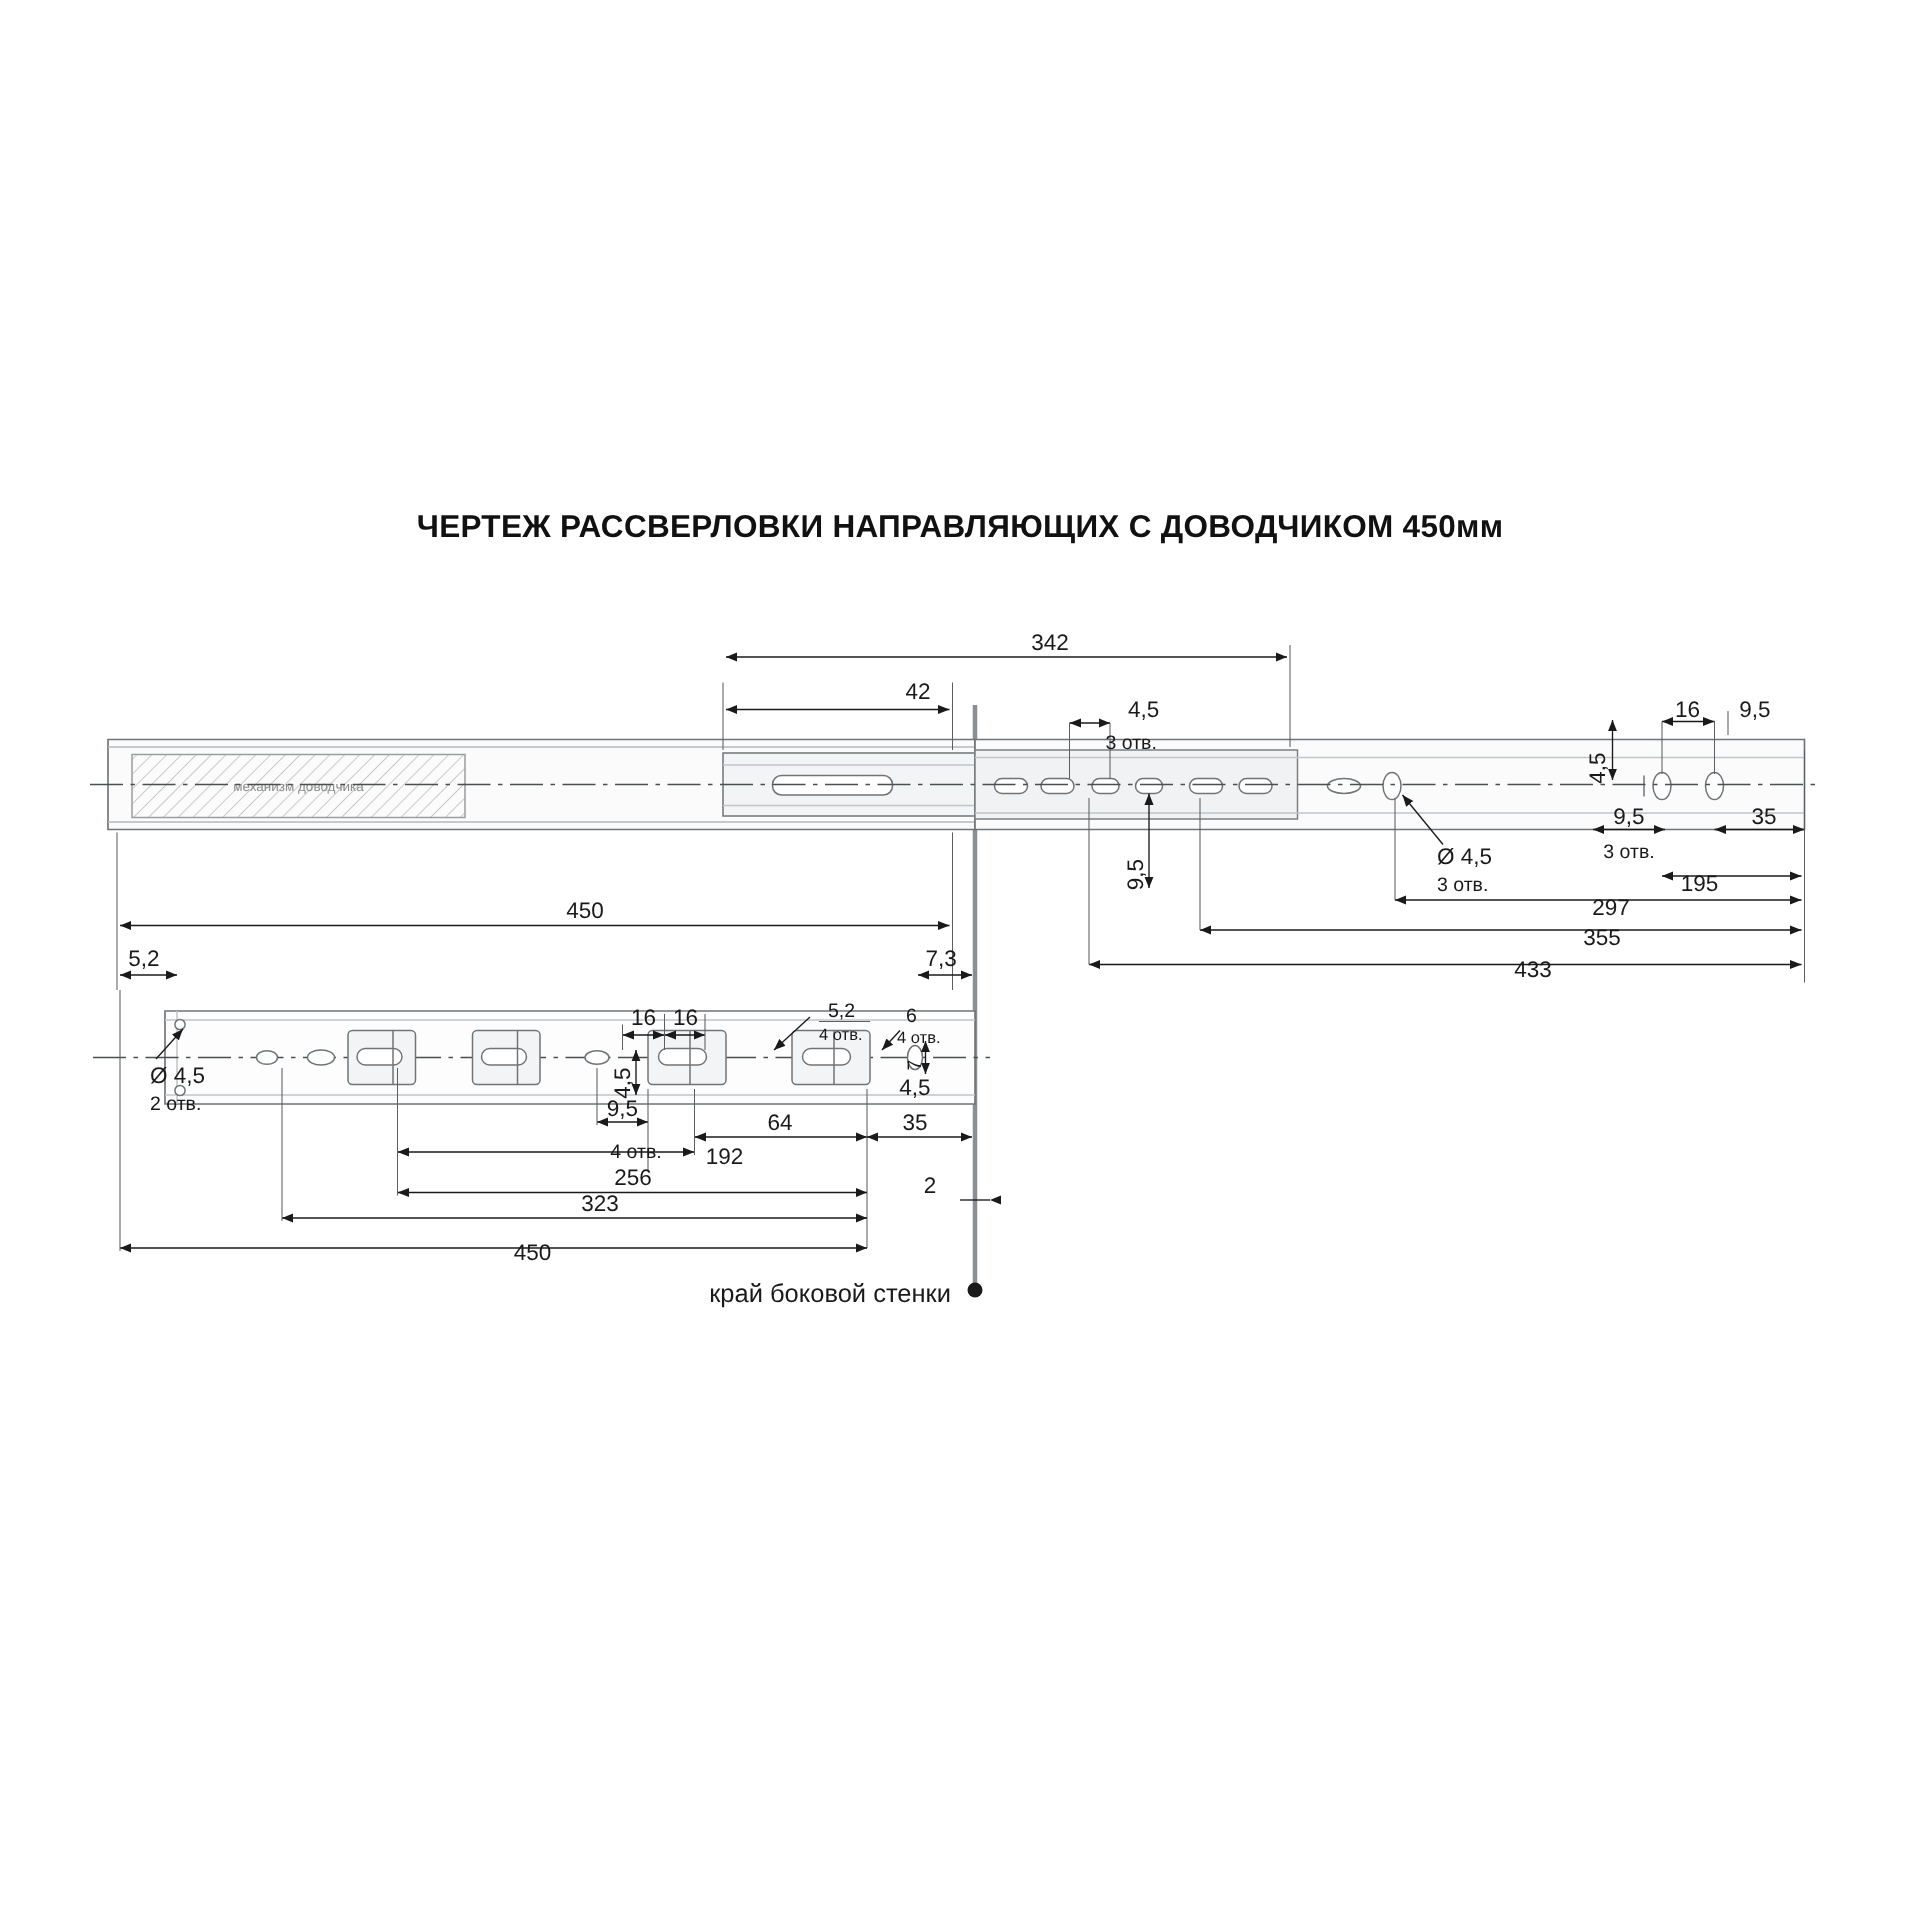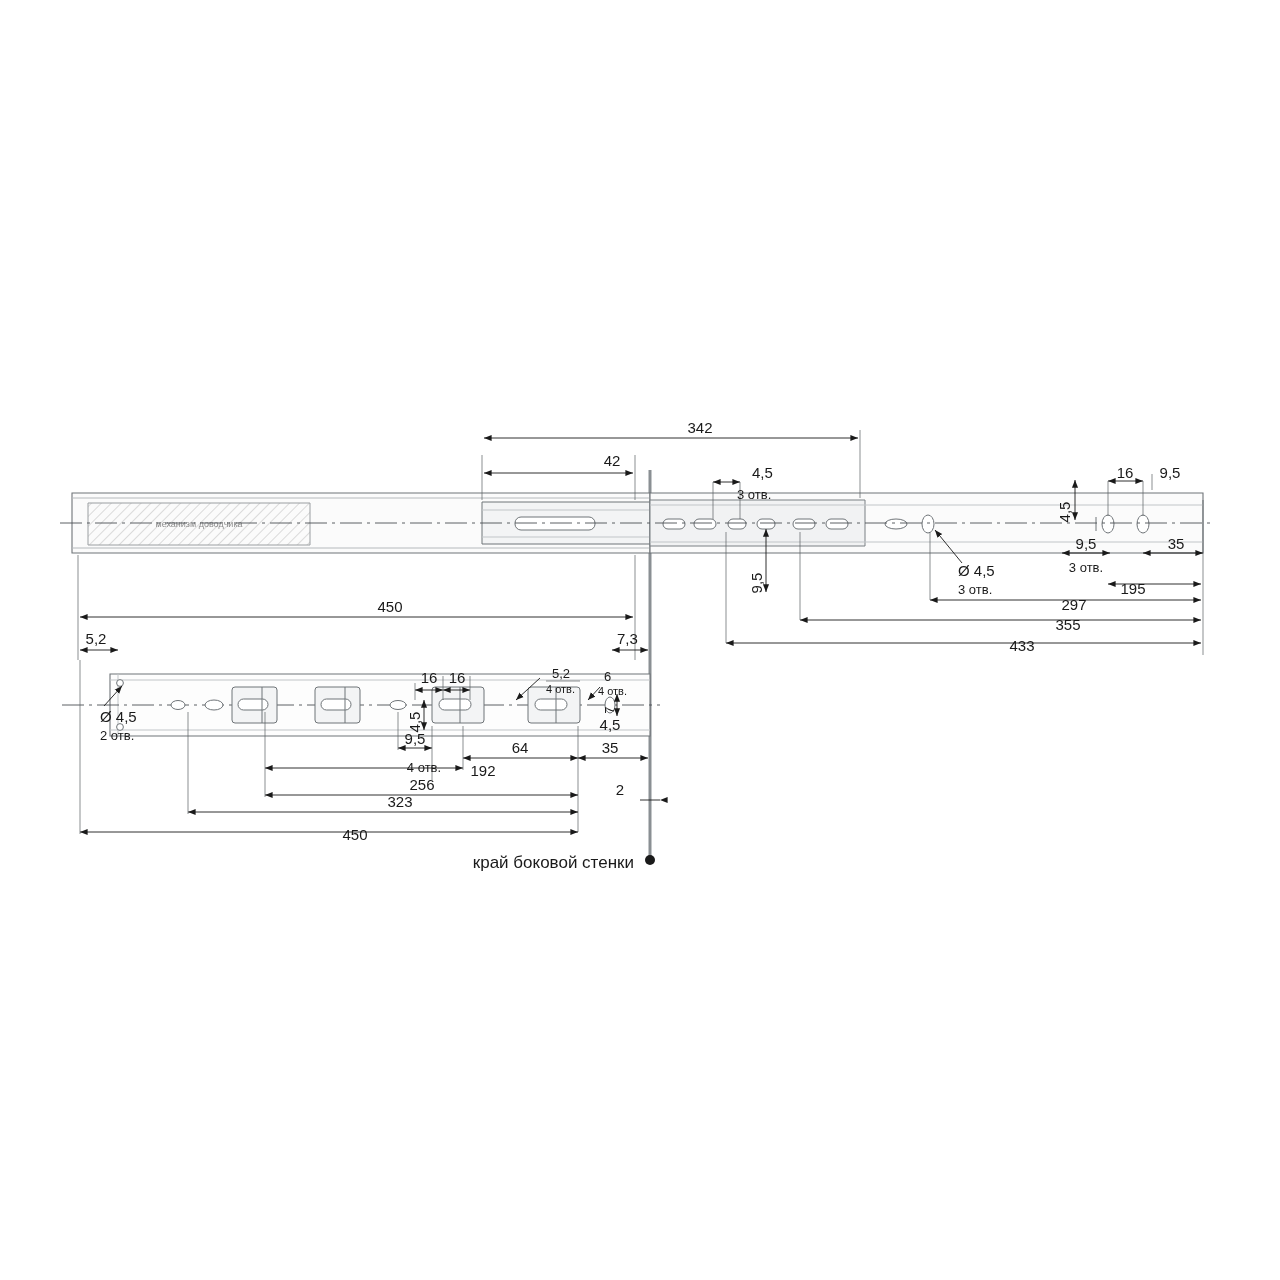--- a/index.html
+++ b/index.html
@@ -62,20 +62,21 @@
   }
   line, polyline, path, rect, circle, ellipse {
     vector-effect: non-scaling-stroke;
   }
 </style>
 </head>
 <body>
 
 <div id="stage">
 
+  <div id="title">ЧЕРТЕЖ РАССВЕРЛОВКИ НАПРАВЛЯЮЩИХ  С ДОВОДЧИКОМ 450мм</div>
 
   <svg id="drawing" viewBox="0 0 1280 1280">
     <defs>
       <pattern id="hatch" width="7" height="7" patternUnits="userSpaceOnUse" patternTransform="rotate(45)">
         <line x1="0" y1="0" x2="0" y2="7" stroke="#b9b9b9" stroke-width="1"></line>
       </pattern>
       <marker id="arr-r" markerWidth="9" markerHeight="8" refX="8.5" refY="4" orient="auto">
         <path d="M0,0.6 L8.5,4 L0,7.4 z" fill="#1a1a1a"></path>
       </marker>
       <marker id="arr-l" markerWidth="9" markerHeight="8" refX="0.5" refY="4" orient="auto">

